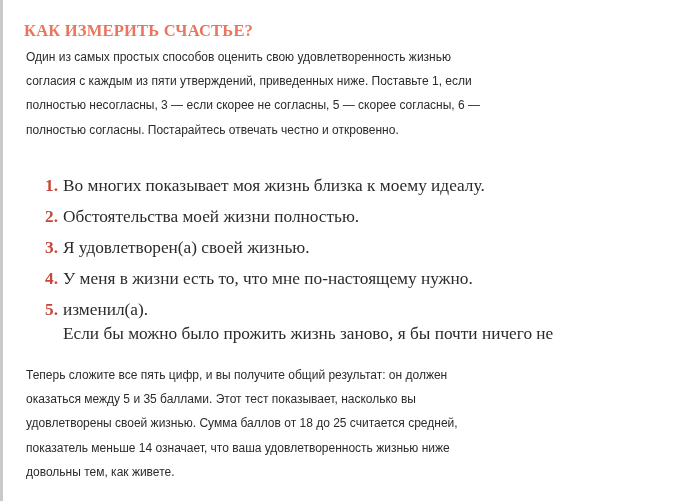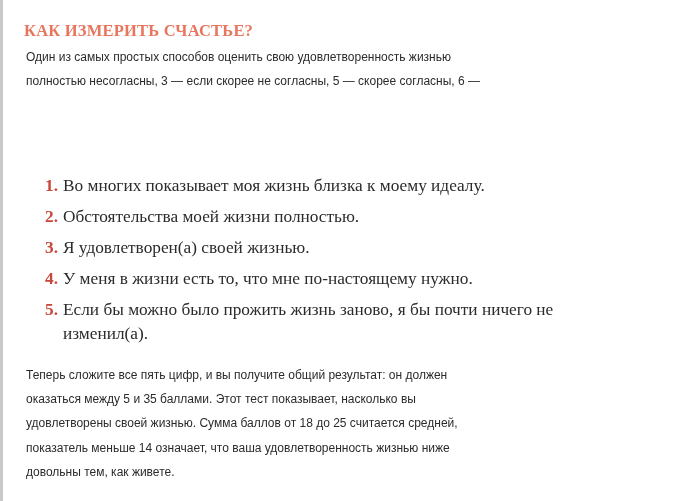--- a/index.html
+++ b/index.html
@@ -53,21 +53,23 @@
 </style>
 </head>
 <body>
 
 <div class="box">
   <div class="content">
     <div class="title">КАК ИЗМЕРИТЬ СЧАСТЬЕ?</div>
 
     <div class="para p1">
       <div>Один из самых простых способов оценить свою удовлетворенность жизнью</div>
+      <div>согласия с каждым из пяти утверждений, приведенных ниже. Поставьте 1, если</div>
       <div>полностью несогласны, 3 — если скорее не согласны, 5 — скорее согласны, 6 —</div>
+      <div>полностью согласны. Постарайтесь отвечать честно и откровенно.</div>
     </div>
 
     <ol class="list">
       <li class="item">
         <span class="num">1.</span>
         <div>Во многих показывает моя жизнь близка к моему идеалу.</div>
       </li>
       <li class="item">
         <span class="num">2.</span>
         <div>Обстоятельства моей жизни полностью.</div>
@@ -75,22 +77,22 @@
       <li class="item">
         <span class="num">3.</span>
         <div>Я удовлетворен(а) своей жизнью.</div>
       </li>
       <li class="item">
         <span class="num">4.</span>
         <div>У меня в жизни есть то, что мне по-настоящему нужно.</div>
       </li>
       <li class="item">
         <span class="num">5.</span>
+        <div>изменил(а).</div>
         <div>Если бы можно было прожить жизнь заново, я бы почти ничего не</div>
-        <div>изменил(а).</div>
       </li>
     </ol>
 
     <div class="para p2">
       <div>Теперь сложите все пять цифр, и вы получите общий результат: он должен</div>
       <div>оказаться между 5 и 35 баллами. Этот тест показывает, насколько вы</div>
       <div>удовлетворены своей жизнью. Сумма баллов от 18 до 25 считается средней,</div>
       <div>показатель меньше 14 означает, что ваша удовлетворенность жизнью ниже</div>
       <div>довольны тем, как живете.</div>
     </div>

